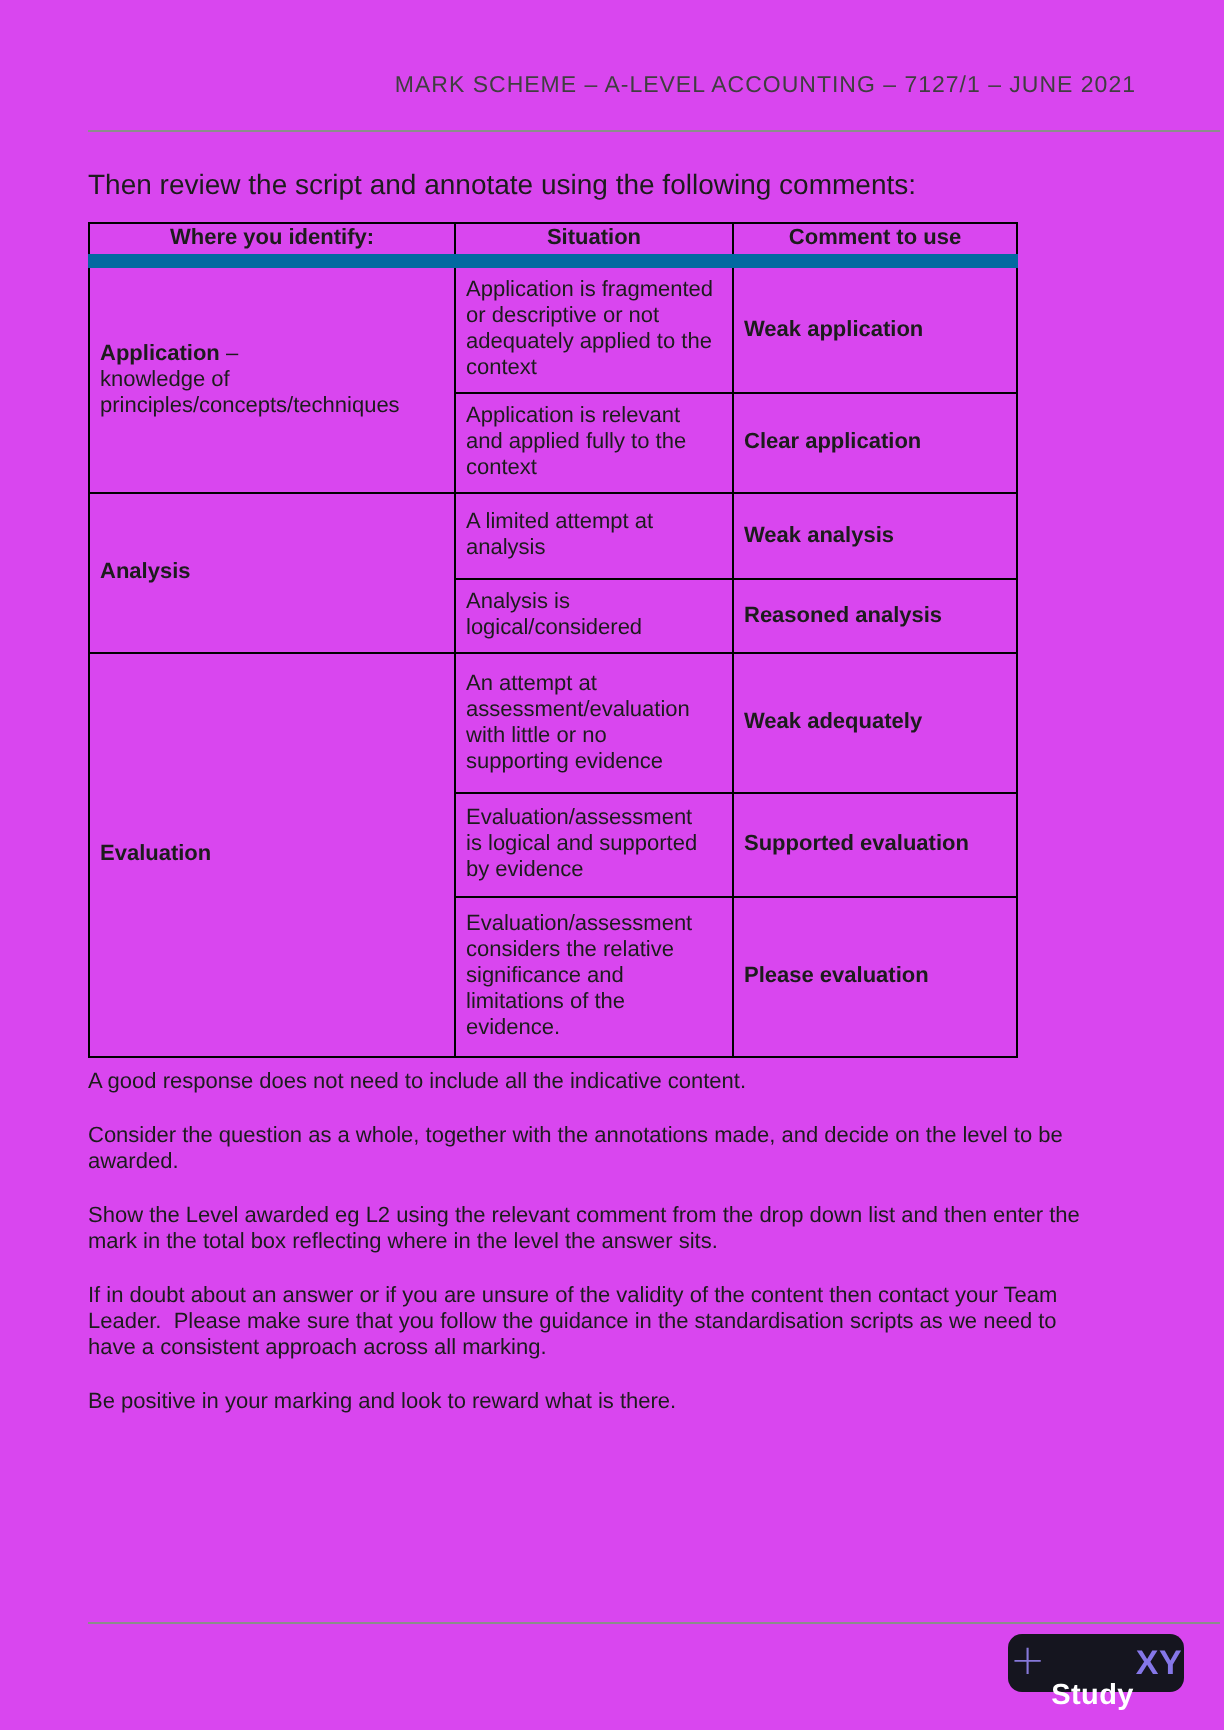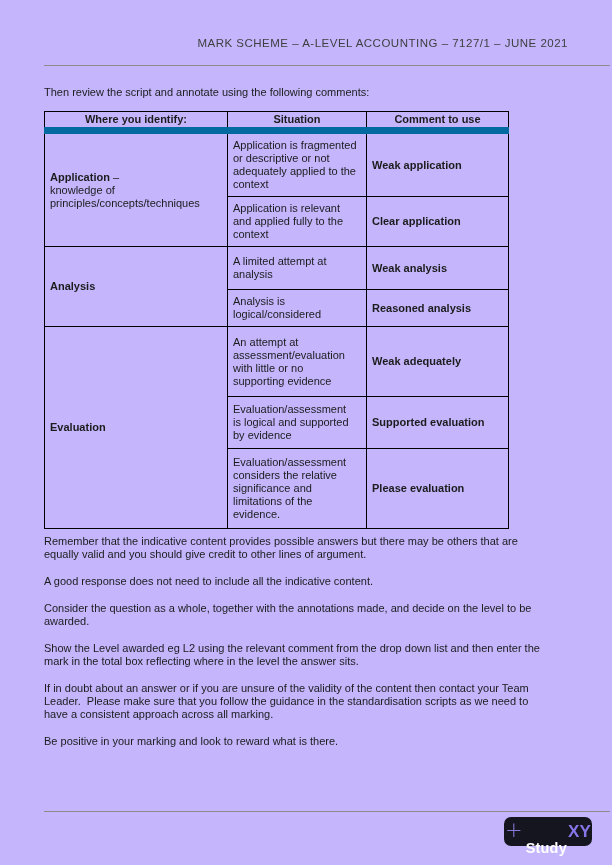--- a/index.html
+++ b/index.html
@@ -1,34 +1,34 @@
 <!DOCTYPE html>
 <html><head>
 <meta charset="utf-8">
 <style>
   html,body{margin:0;padding:0;background:#ffffff;}
   .page{
     position:relative;
     width:612px;height:865px;
-    background:#c4b5fd;
+    background:#d946ef;
     font-family:"Liberation Sans", sans-serif;
     color:#1c1c1c;
     overflow:hidden;
   }
   .doc-header{
     position:absolute;top:37px;right:44px;
     font-size:11.5px;letter-spacing:0.5px;
     color:#3f3f3f;white-space:nowrap;
   }
   .rule{position:absolute;left:44px;width:566px;border-top:1px solid #8c8c8c;height:0;}
   .rule-top{top:65px;}
   .rule-bottom{top:811px;}
   .intro{
     position:absolute;top:86px;left:44px;margin:0;
-    font-size:11px;line-height:13px;text-align:center;
+    font-size:14px;line-height:13px;text-align:center;
   }
   table.comments-table{
     position:absolute;top:111px;left:44px;
     width:464px;border-collapse:collapse;table-layout:fixed;
     font-size:11px;line-height:13px;color:#1c1c1c;
   }
   .comments-table th,.comments-table td{
     border:1px solid #000;
     padding:5px 5px;
     vertical-align:middle;
@@ -135,22 +135,20 @@
 considers the relative
 significance and
 limitations of the
 evidence.</td>
         <td class="comment">Please evaluation</td>
       </tr>
     </tbody>
   </table>
 
   <div class="body-text">
-    <p>Remember that the indicative content provides possible answers but there may be others that are
-equally valid and you should give credit to other lines of argument.</p>
     <p>A good response does not need to include all the indicative content.</p>
     <p>Consider the question as a whole, together with the annotations made, and decide on the level to be
 awarded.</p>
     <p>Show the Level awarded eg L2 using the relevant comment from the drop down list and then enter the
 mark in the total box reflecting where in the level the answer sits.</p>
     <p>If in doubt about an answer or if you are unsure of the validity of the content then contact your Team
 Leader.&nbsp; Please make sure that you follow the guidance in the standardisation scripts as we need to
 have a consistent approach across all marking.</p>
     <p>Be positive in your marking and look to reward what is there.</p>
   </div>

